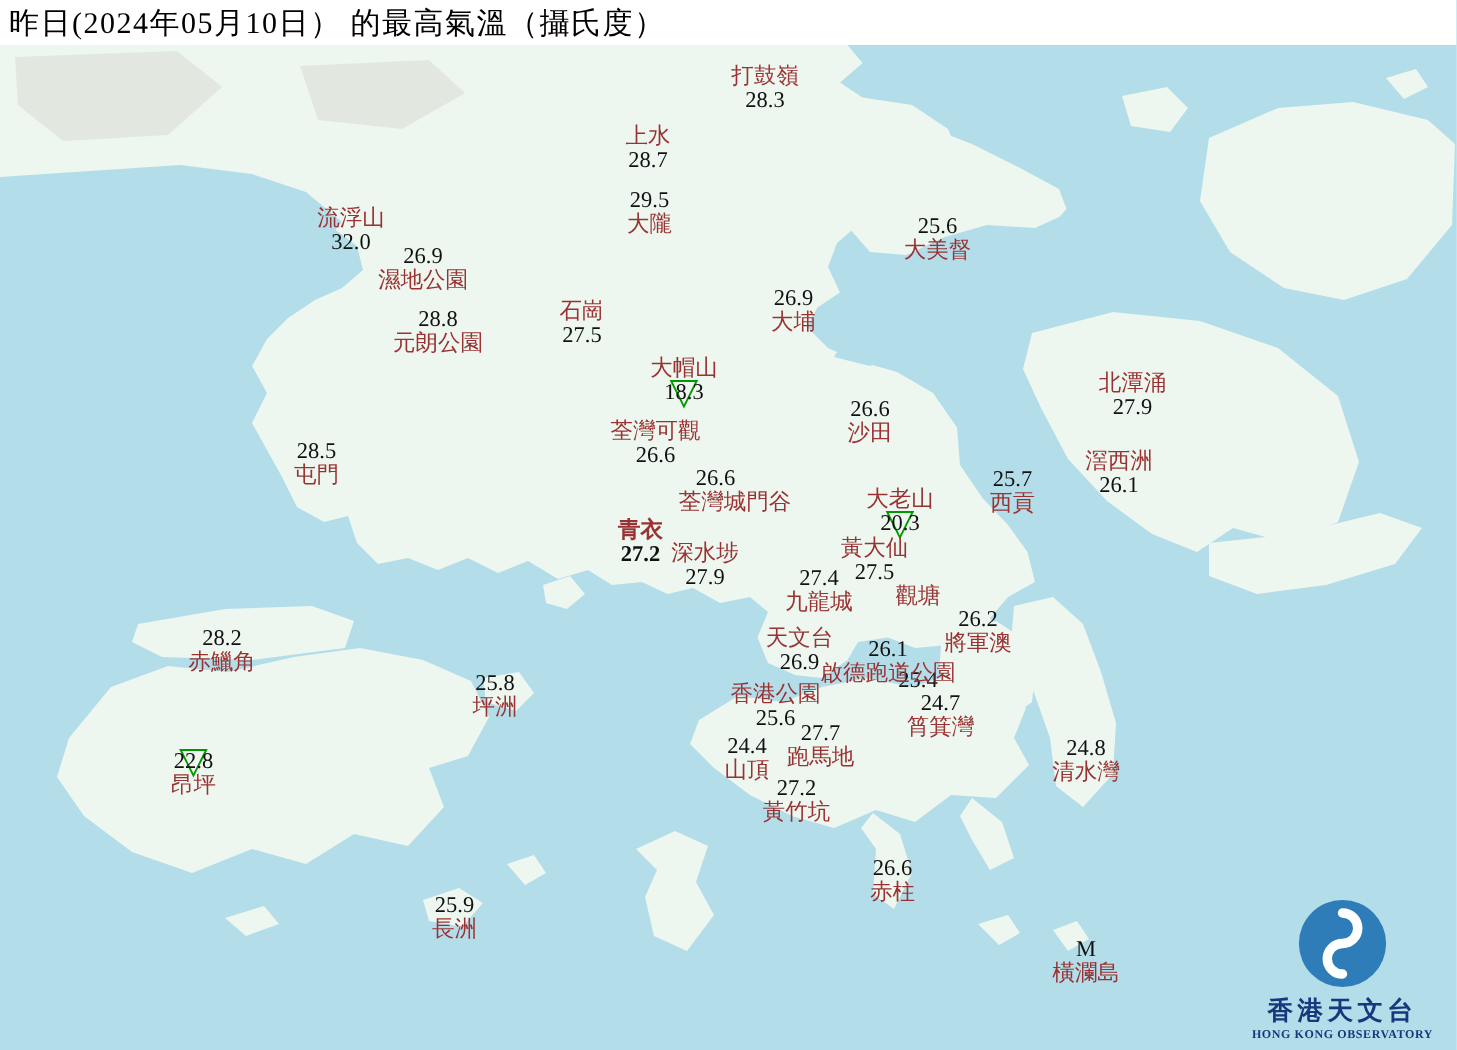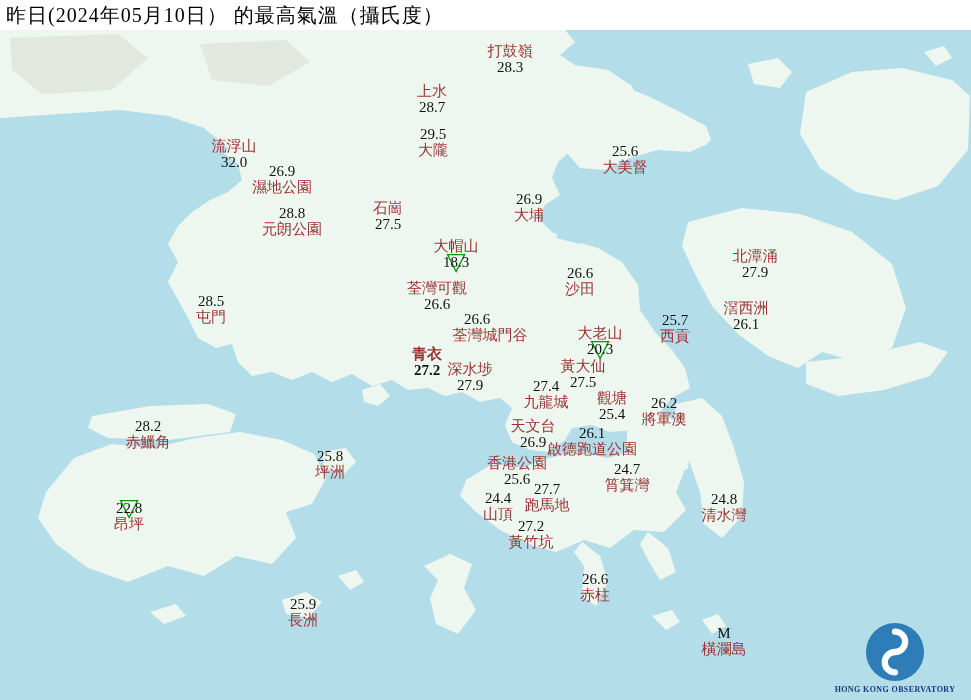--- a/index.html
+++ b/index.html
@@ -172,25 +172,25 @@
         <span class="s-val">27.9</span>
       </div>
       <div class="station" style="left: 583px; top: 358px;">
         <span class="s-name">黃大仙</span>
         <span class="s-val">27.5</span>
       </div>
       <div class="station" style="left: 546px; top: 378px;">
         <span class="s-val">27.4</span>
         <span class="s-name">九龍城</span>
       </div>
-      <div class="station" style="left: 612px; top: 390px;">
+      <div class="station" style="left: 612px; top: 390px; gap: 40px;">
         <span class="s-name">觀塘</span>
         <span class="s-val">25.4</span>
       </div>
-      <div class="station" style="left: 652px; top: 395px; margin-left: 12px;">
+      <div class="station" style="left: 652px; top: 405px;">
         <span class="s-val">26.2</span>
         <span class="s-name">將軍澳</span>
       </div>
       <div class="station" style="left: 533px; top: 418px;">
         <span class="s-name">天文台</span>
         <span class="s-val">26.9</span>
       </div>
       <div class="station" style="left: 592px; top: 425px;">
         <span class="s-val">26.1</span>
         <span class="s-name">啟德跑道公園</span>
@@ -243,16 +243,17 @@
         <span class="s-val">M</span>
         <span class="s-name">橫瀾島</span>
       </div>
     </div>
 
   <div class="logo">
     <svg class="logo-icon" width="62" height="62" viewBox="-32 -32 64 64">
       <circle cx="0" cy="0" r="30" fill="var(--logo-blue)"></circle>
       <path d="M0,21 A10.5,10.5 0 0 1 0,0 A10.5,10.5 0 0 0 0,-21" fill="none" stroke="#ffffff" stroke-width="6.5" stroke-linecap="round"></path>
     </svg>
+    <span class="logo-zh">香港天文台</span>
     <span class="logo-en">HONG KONG OBSERVATORY</span>
   </div>
 
 </div>
 
 </body></html>

